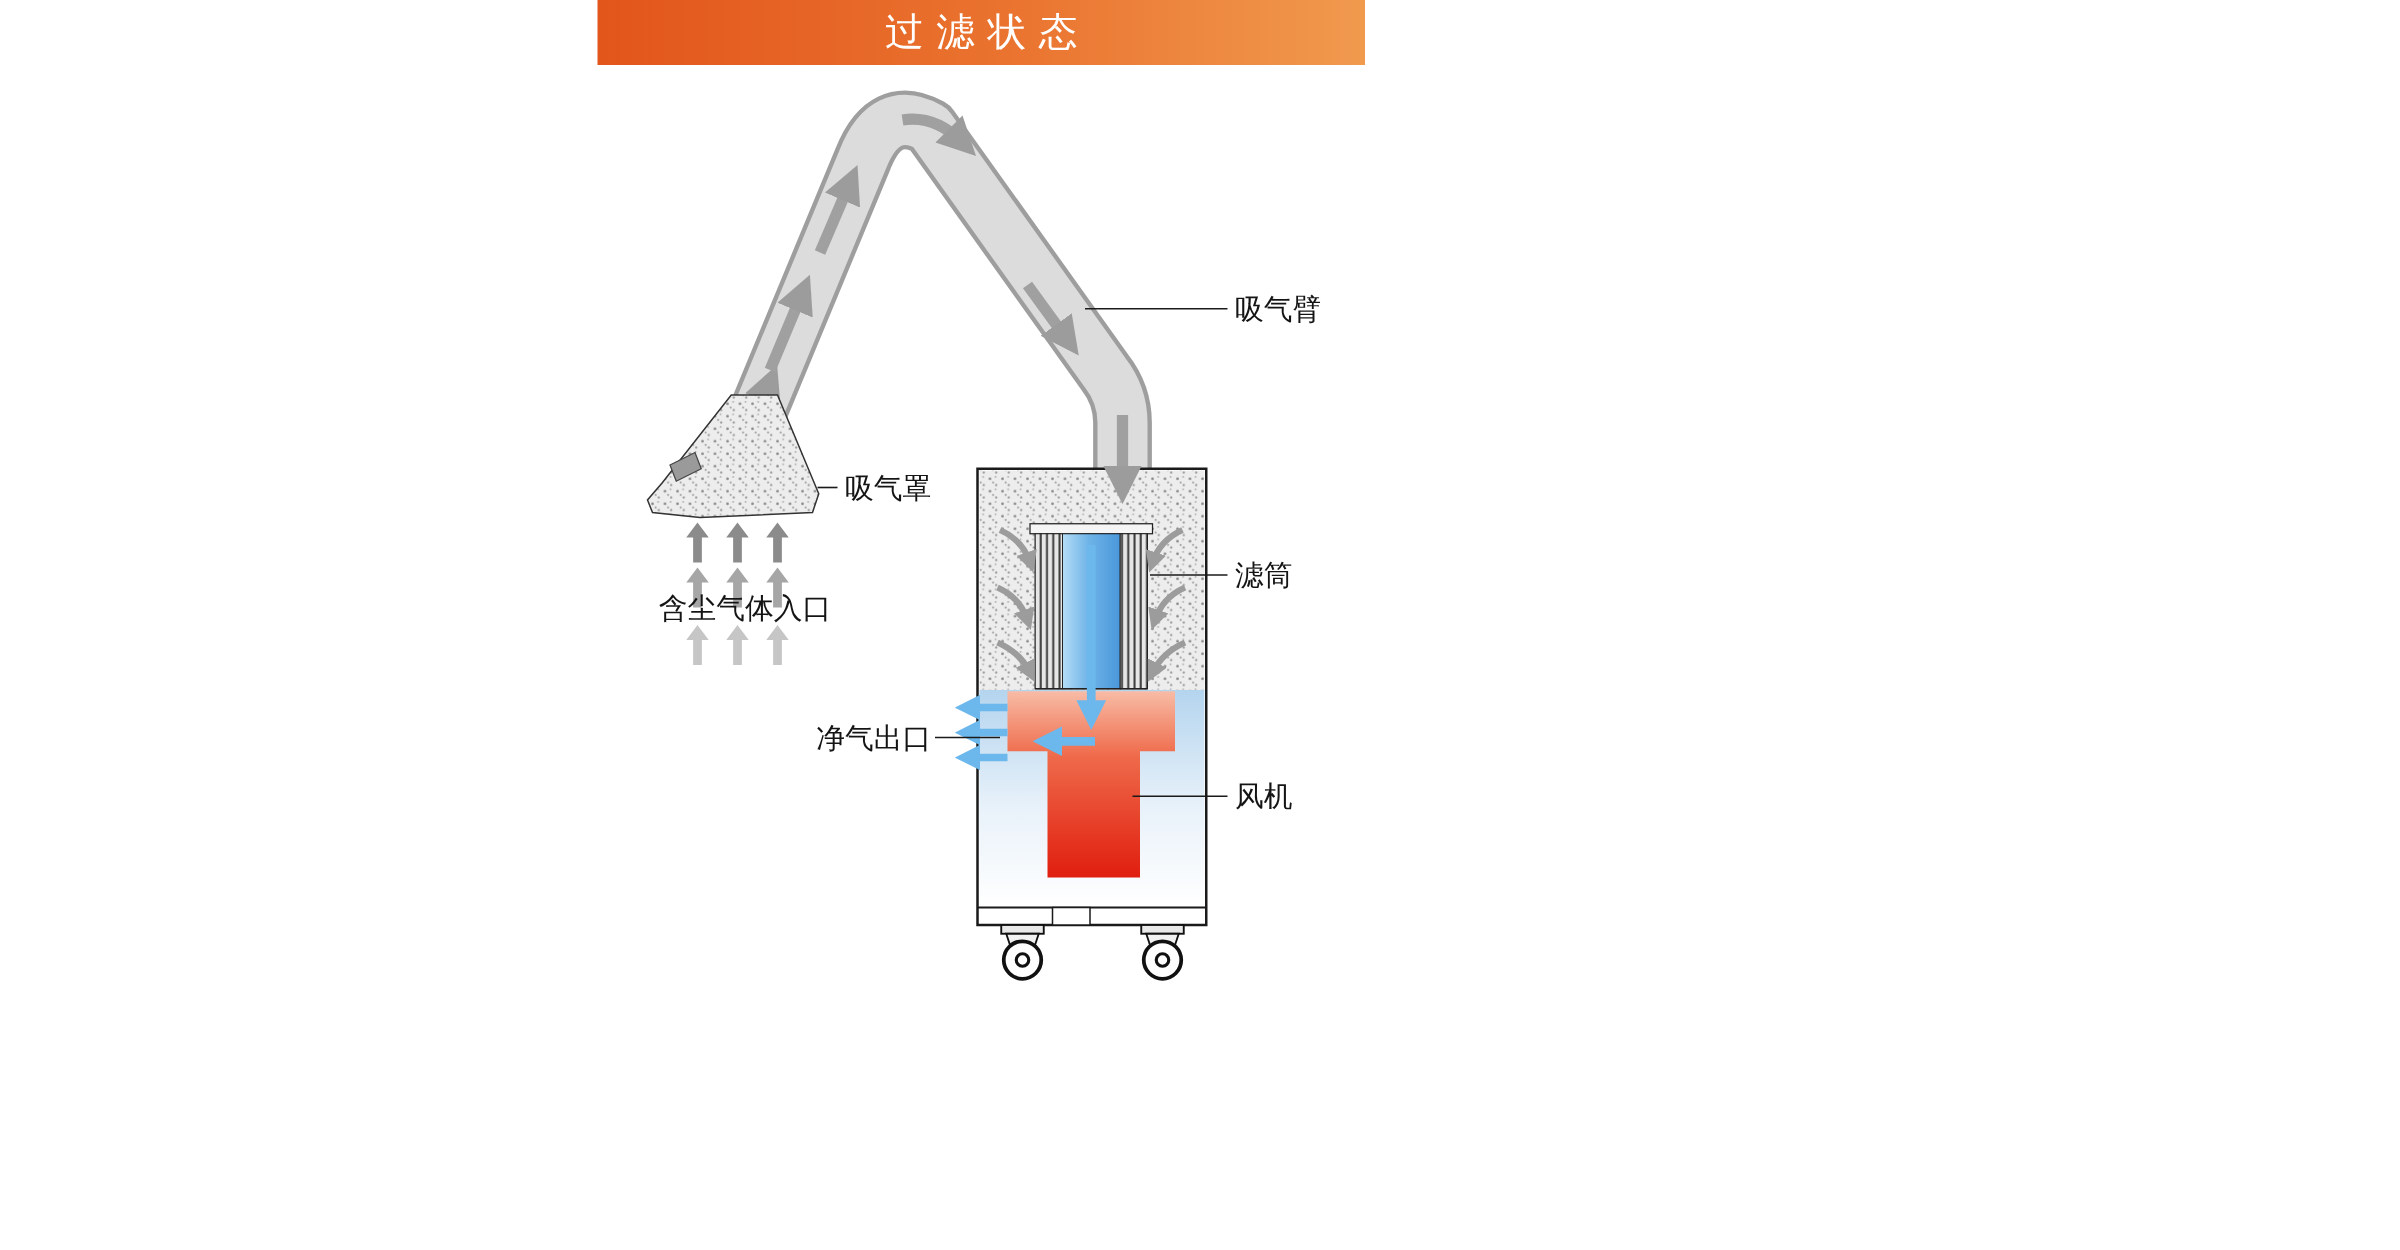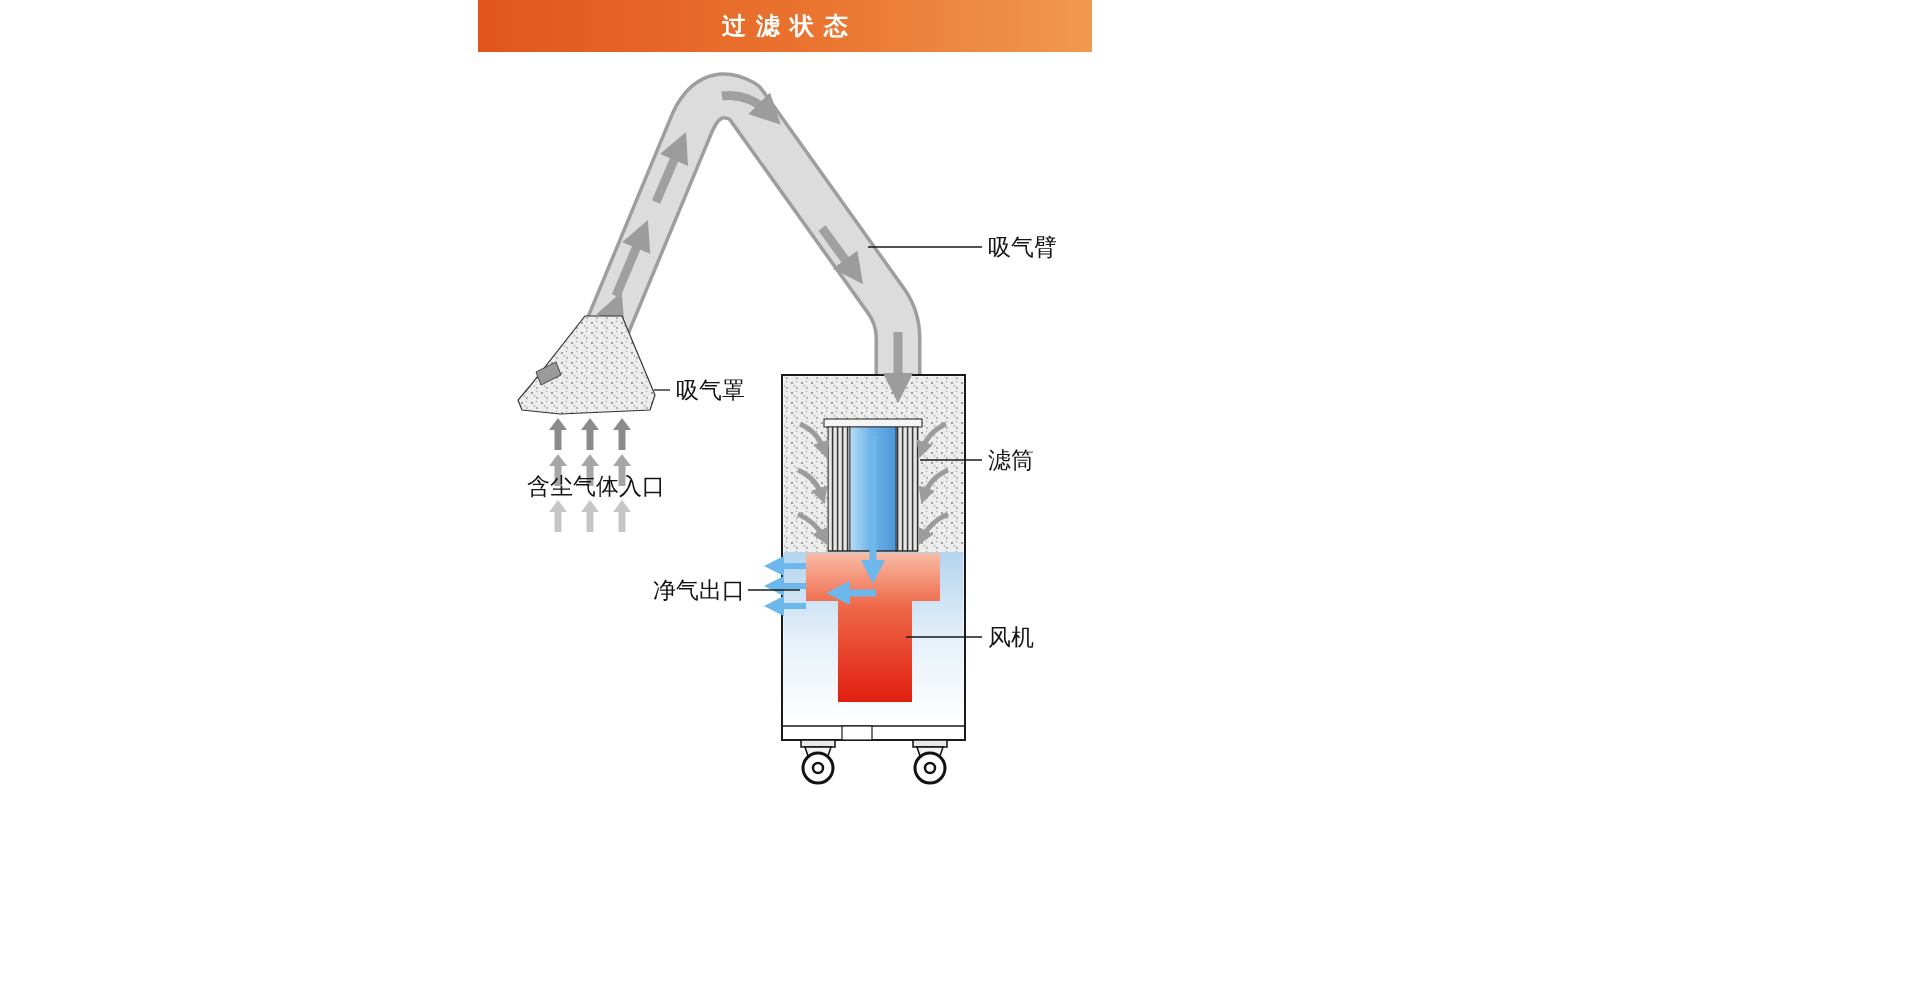--- a/index.html
+++ b/index.html
@@ -1,21 +1,21 @@
 <!DOCTYPE html>
 <html><head>
 <meta charset="utf-8">
 <style>
   html,body{margin:0;padding:0;background:#ffffff;}
   .stage{position:relative;width:1920px;height:1000px;background:#ffffff;overflow:hidden;
          font-family:"Liberation Sans",sans-serif;}
   .banner{position:absolute;left:478px;top:0;width:614px;height:52px;
           background:linear-gradient(90deg,#e2551b 0%,#ea7430 55%,#f09a4e 100%);
           display:flex;align-items:center;justify-content:center;}
-  .banner-title{color:#ffffff;font-size:24px;font-weight:bold;letter-spacing:10px;
+  .banner-title{color:#ffffff;font-size:31px;font-weight:normal;letter-spacing:10px;
                 text-indent:10px;}
   svg{position:absolute;left:0;top:0;}
   .lbl{font-size:23px;fill:#141414;font-family:"Liberation Sans",sans-serif;}
 </style>
 </head>
 <body>
 
 <div class="stage">
 
   <div class="banner">

